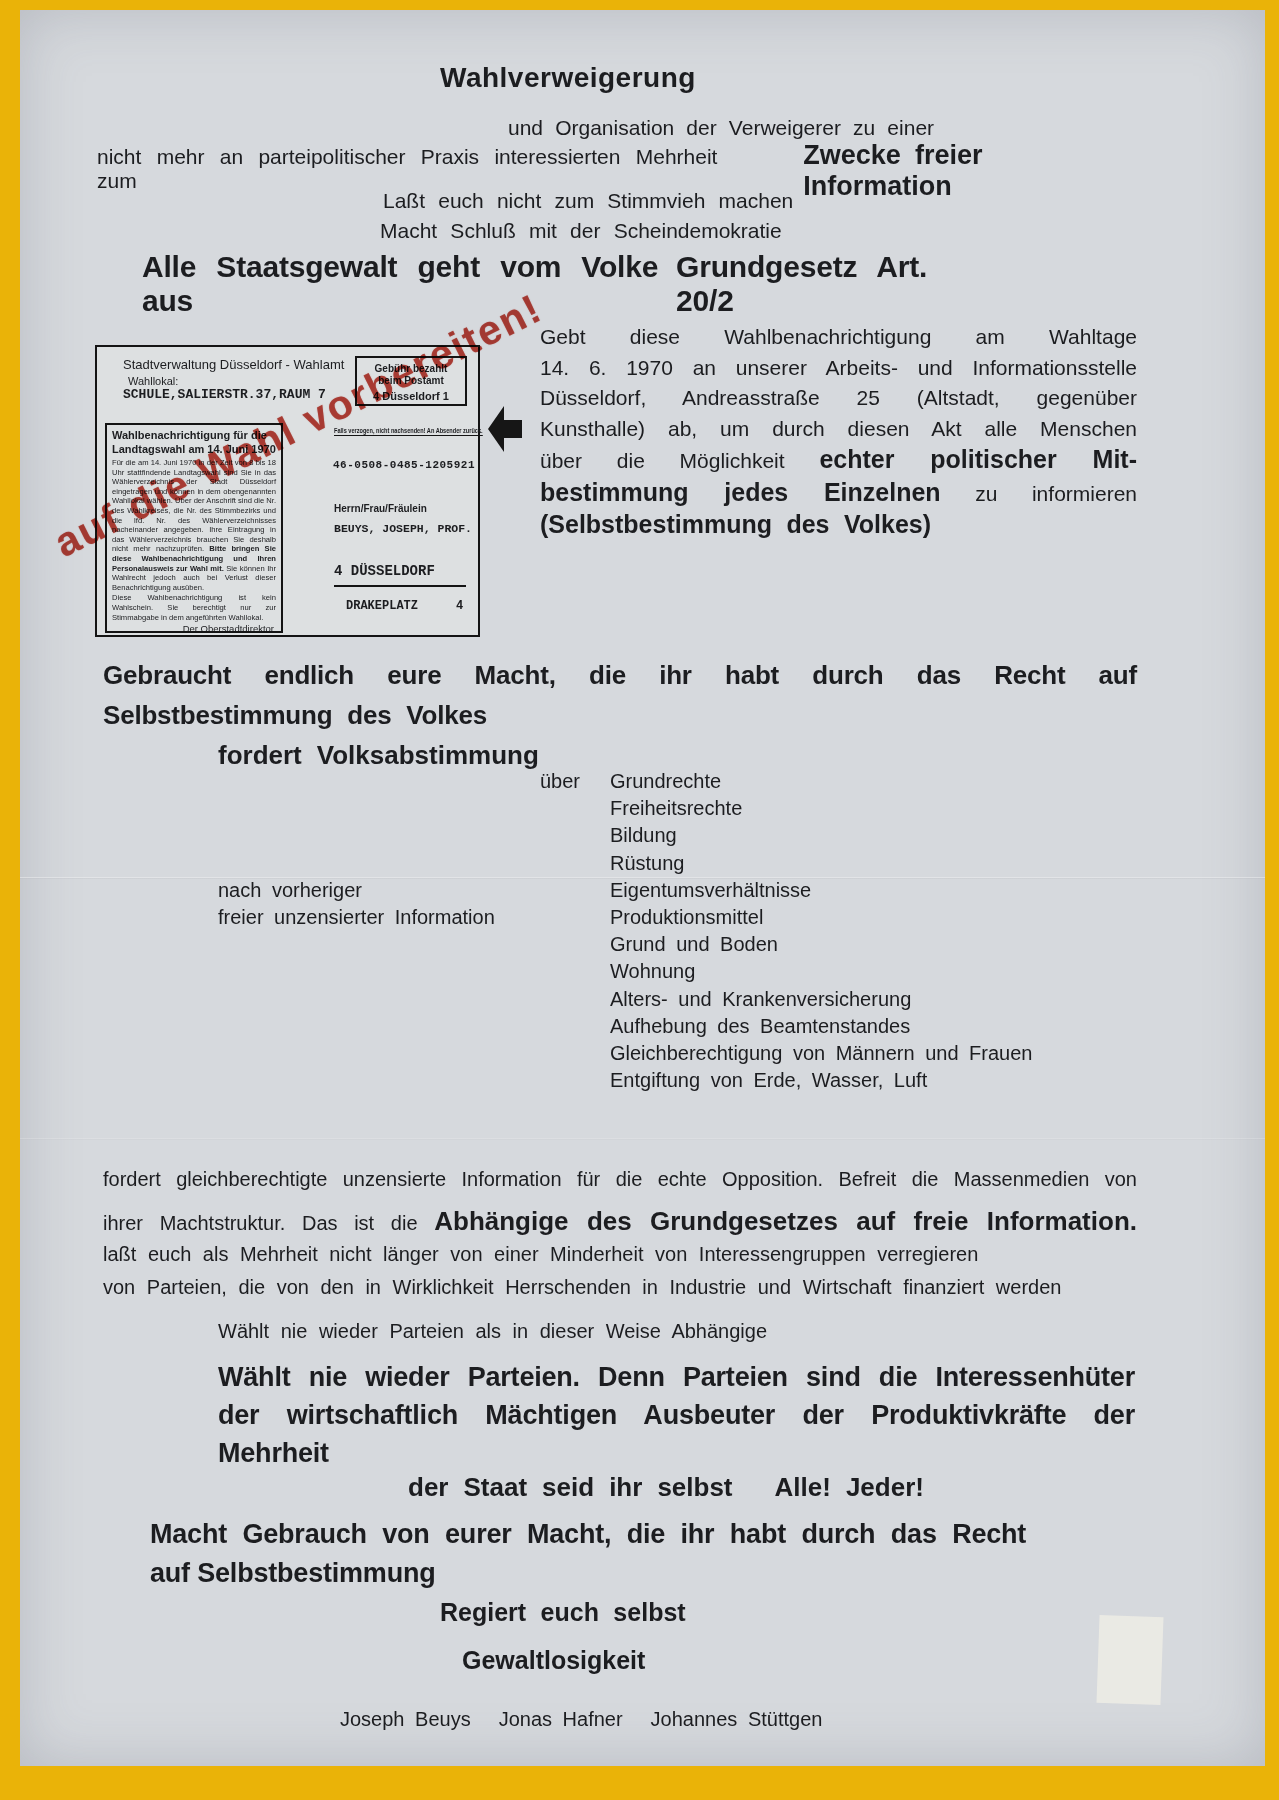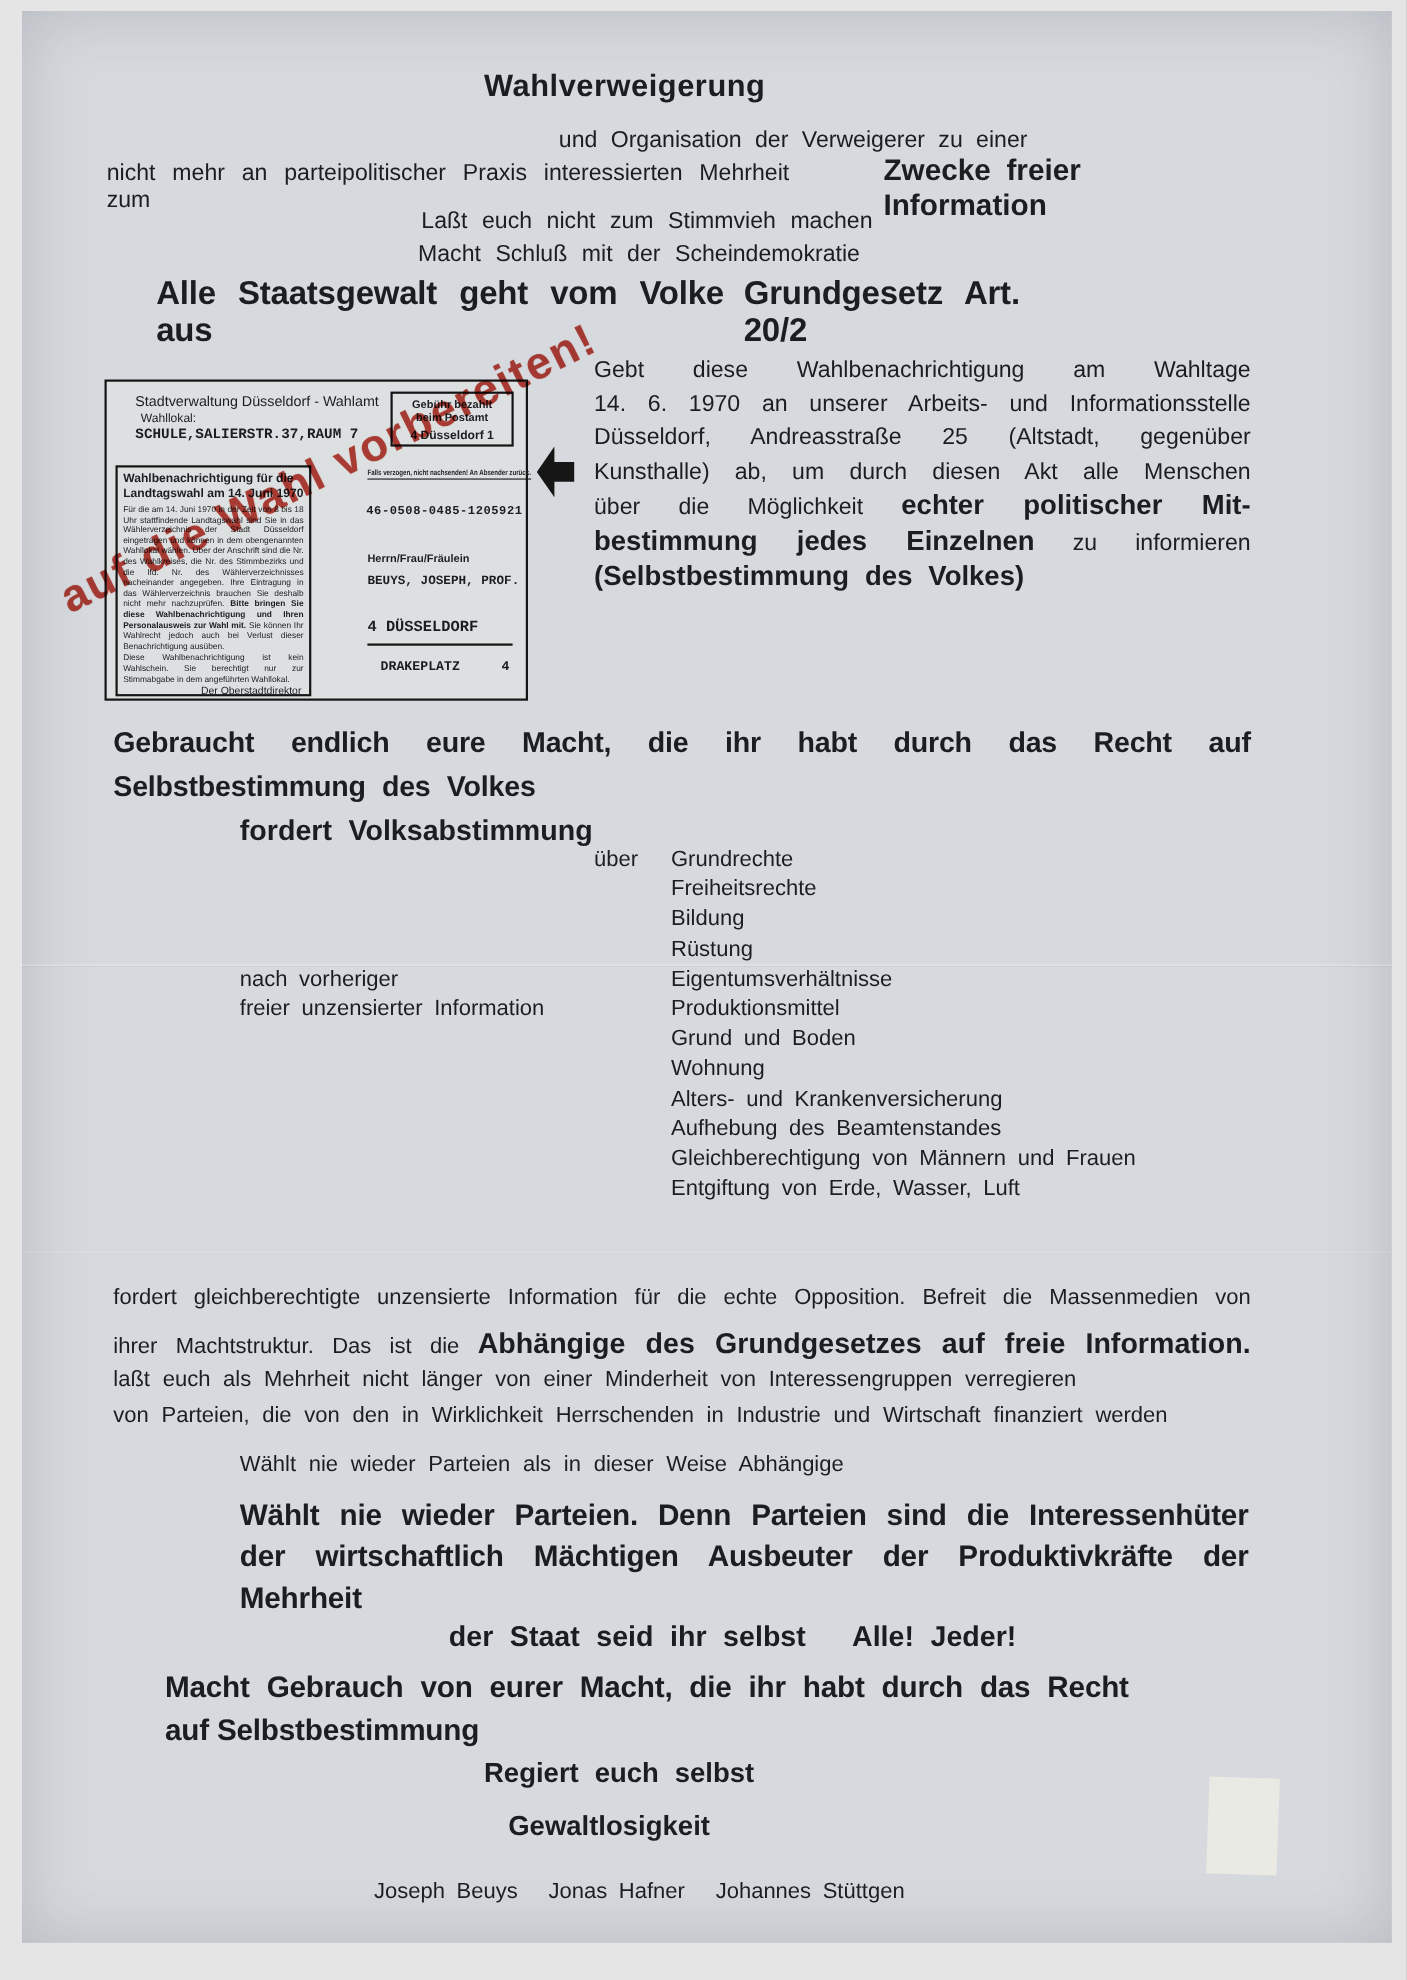--- a/index.html
+++ b/index.html
@@ -1,16 +1,16 @@
 <!DOCTYPE html>
 <html><head>
 <meta charset="utf-8">
 <style>
   html,body{margin:0;padding:0;background:#000;}
-  .page{position:relative;width:1279px;height:1800px;background:#e5e5e5;overflow:hidden;
+  .page{position:relative;width:1279px;height:1800px;background:#eab308;overflow:hidden;
         font-family:"Liberation Sans","DejaVu Sans",sans-serif;color:#1c1d20;}
   .paper{position:absolute;left:20px;top:10px;right:14px;bottom:34px;background:#d6d9dd;
          box-shadow:inset 0 0 60px rgba(90,95,110,0.25);}
   .crease{position:absolute;left:20px;right:14px;height:2px;background:linear-gradient(to bottom,rgba(255,255,255,0.55),rgba(70,75,90,0.12));}
   .blk{position:absolute;z-index:2;}
   .b{font-weight:bold;}
   .ws{word-spacing:0.3em;}
   .jl{text-align:justify;text-align-last:justify;}
   .flexrow{display:flex;justify-content:space-between;align-items:baseline;}
 

